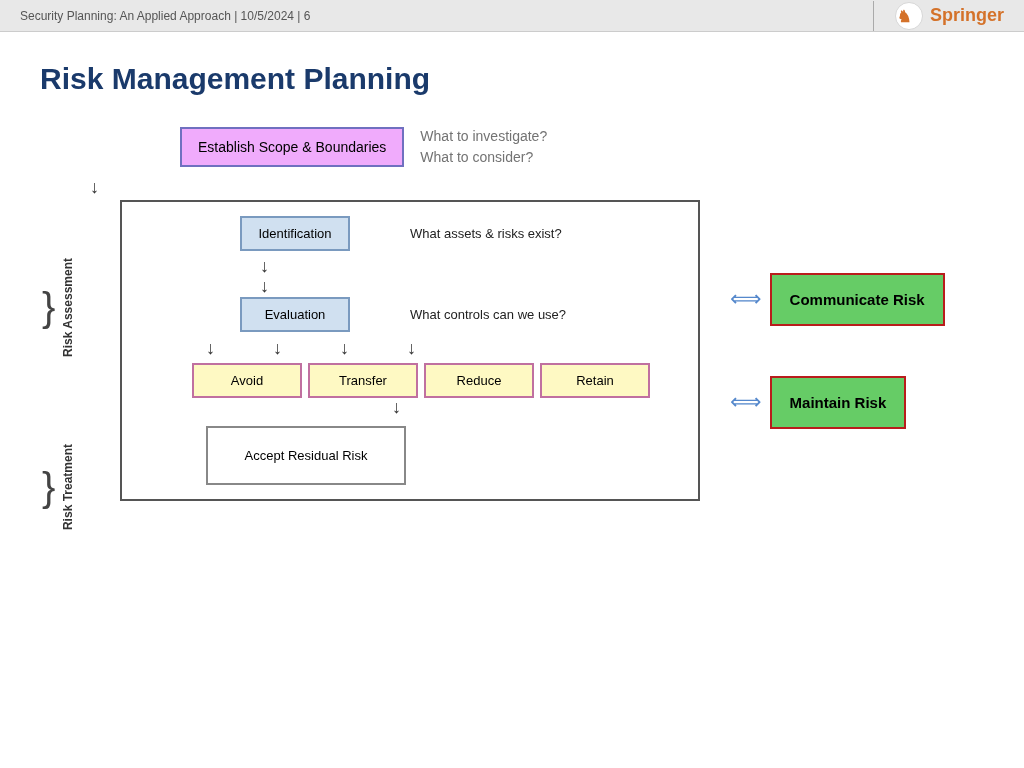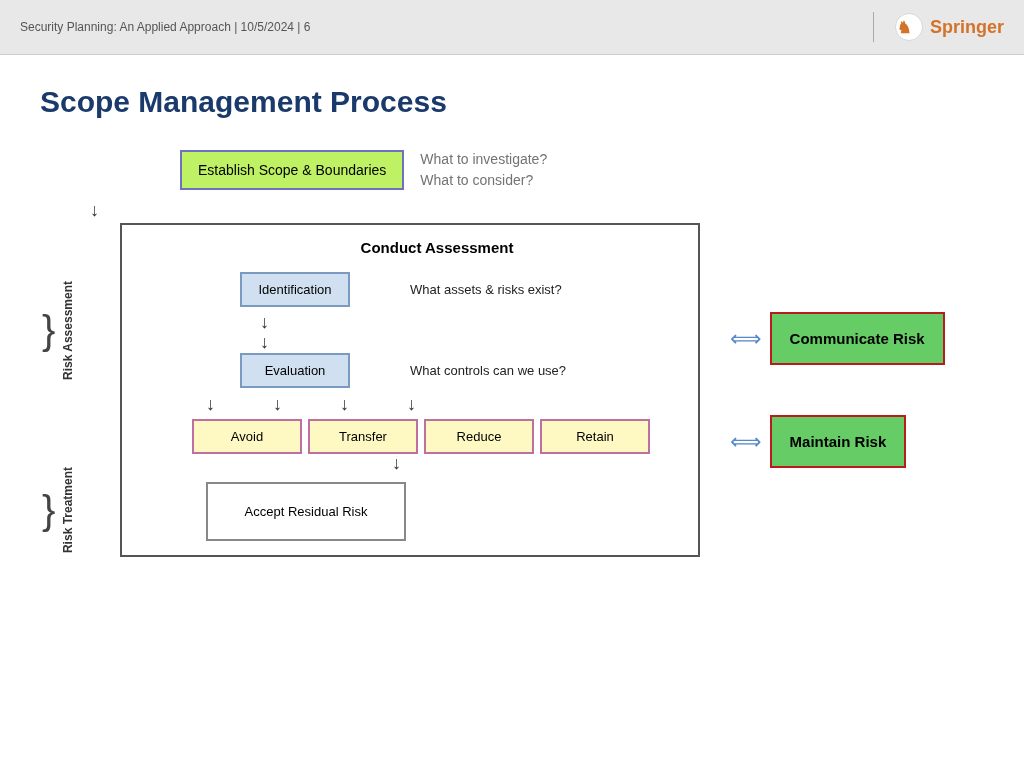--- a/index.html
+++ b/index.html
@@ -17,21 +17,21 @@
       position: relative;
     }
     
     .header {
       display: flex;
       align-items: center;
       justify-content: space-between;
       padding: 8px 20px;
       background: #e8e8e8;
       border-bottom: 1px solid #ccc;
-      height: 55px;
+      height: 32px;
     }
     .header-text {
       font-size: 12px;
       color: #555;
     }
     .springer-logo {
       display: flex;
       align-items: center;
       gap: 6px;
       font-size: 18px;
@@ -74,21 +74,21 @@
 
     
     .establish-section {
       display: flex;
       align-items: center;
       gap: 16px;
       margin-left: 140px;
       margin-bottom: 10px;
     }
     .establish-box {
-      background: #bef264;
+      background: #f0abfc;
       border: 2px solid #7070c0;
       padding: 10px 16px;
       text-align: left;
       font-size: 14px;
       min-width: 100px;
     }
     .establish-text {
       font-size: 14px;
       color: #737373;
       line-height: 1.5;
@@ -267,21 +267,21 @@
         <svg class="horse-icon" viewBox="0 0 40 40" fill="none" xmlns="http://www.w3.org/2000/svg">
           <ellipse cx="20" cy="20" rx="18" ry="18" fill="#fff" stroke="#ccc" stroke-width="1"></ellipse>
           <text x="4" y="28" font-size="22" fill="#d4722a">♞</text>
         </svg>
         <span>Springer</span>
       </div>
     </div>
   </div>
 
   <div class="content">
-    <div class="page-title">Scope Management Process</div>
+    <div class="page-title">Risk Management Planning</div>
 
     <div class="establish-section">
       <div class="establish-box">
         <span>Establish
 Scope &amp;
 Boundaries</span>
       </div>
       <div class="establish-text">
         <span>What to investigate?</span><br>
         <span>What to consider?</span>
@@ -300,21 +300,20 @@
             <span class="bracket">}</span>
             <span class="rotated-text">Risk Assessment</span>
           </div>
           <div class="side-label-risk-treatment">
             <span class="bracket">}</span>
             <span class="rotated-text">Risk
 Treatment</span>
           </div>
         </div>
 
-        <div class="conduct-label">Conduct Assessment</div>
 
         
         <div class="flow-row">
           <div class="flow-box">
             <span>Identification</span>
           </div>
           <div class="flow-description">
             <span>What assets &amp; risks exist?</span>
           </div>
         </div>

